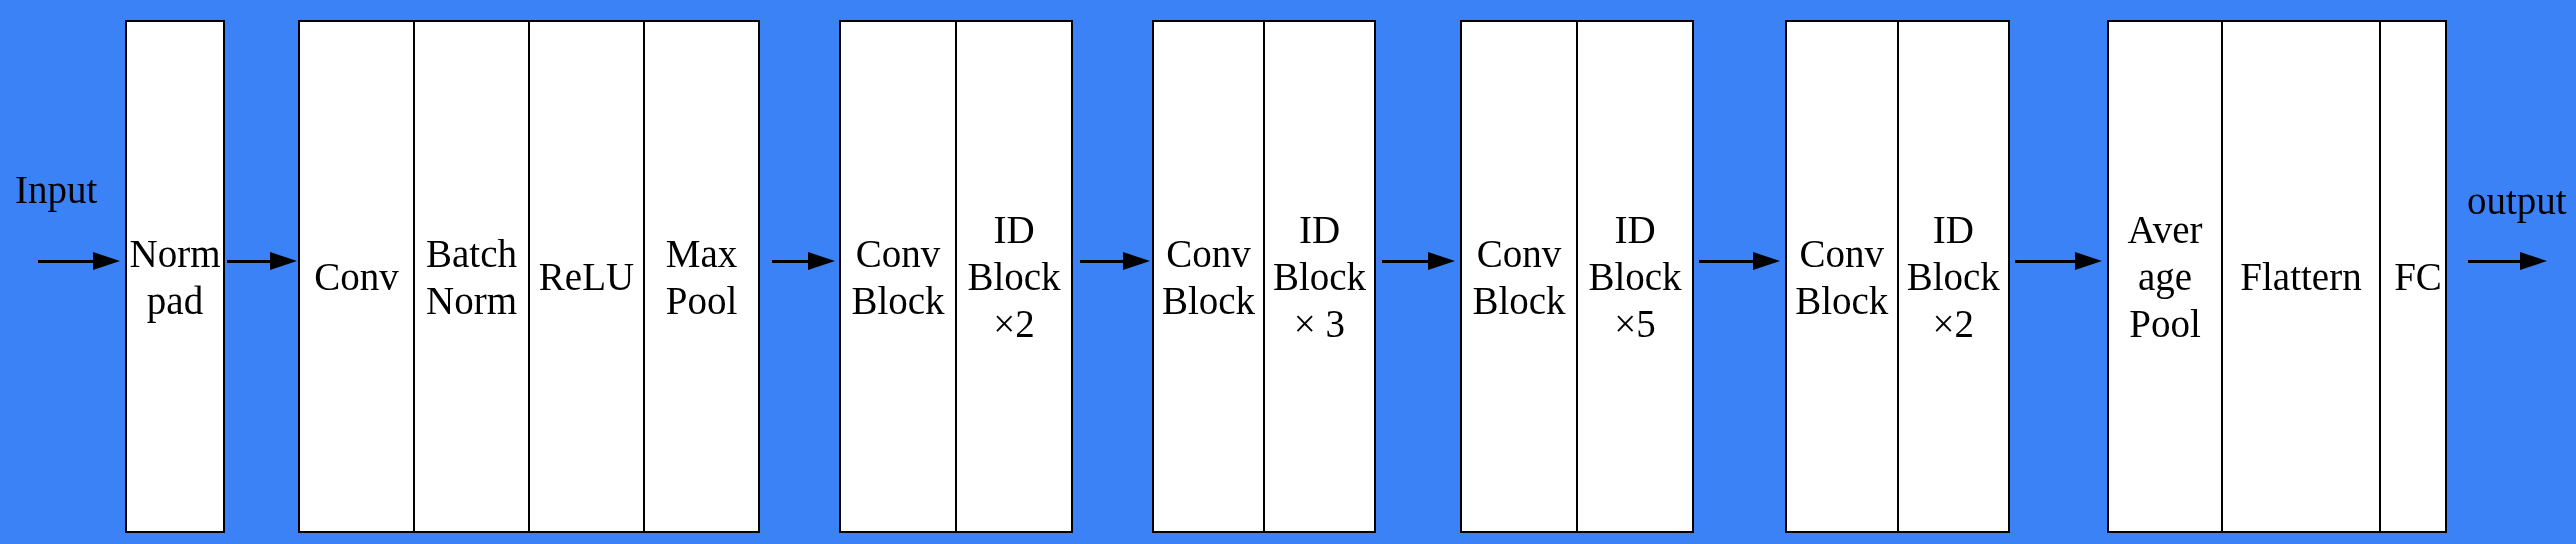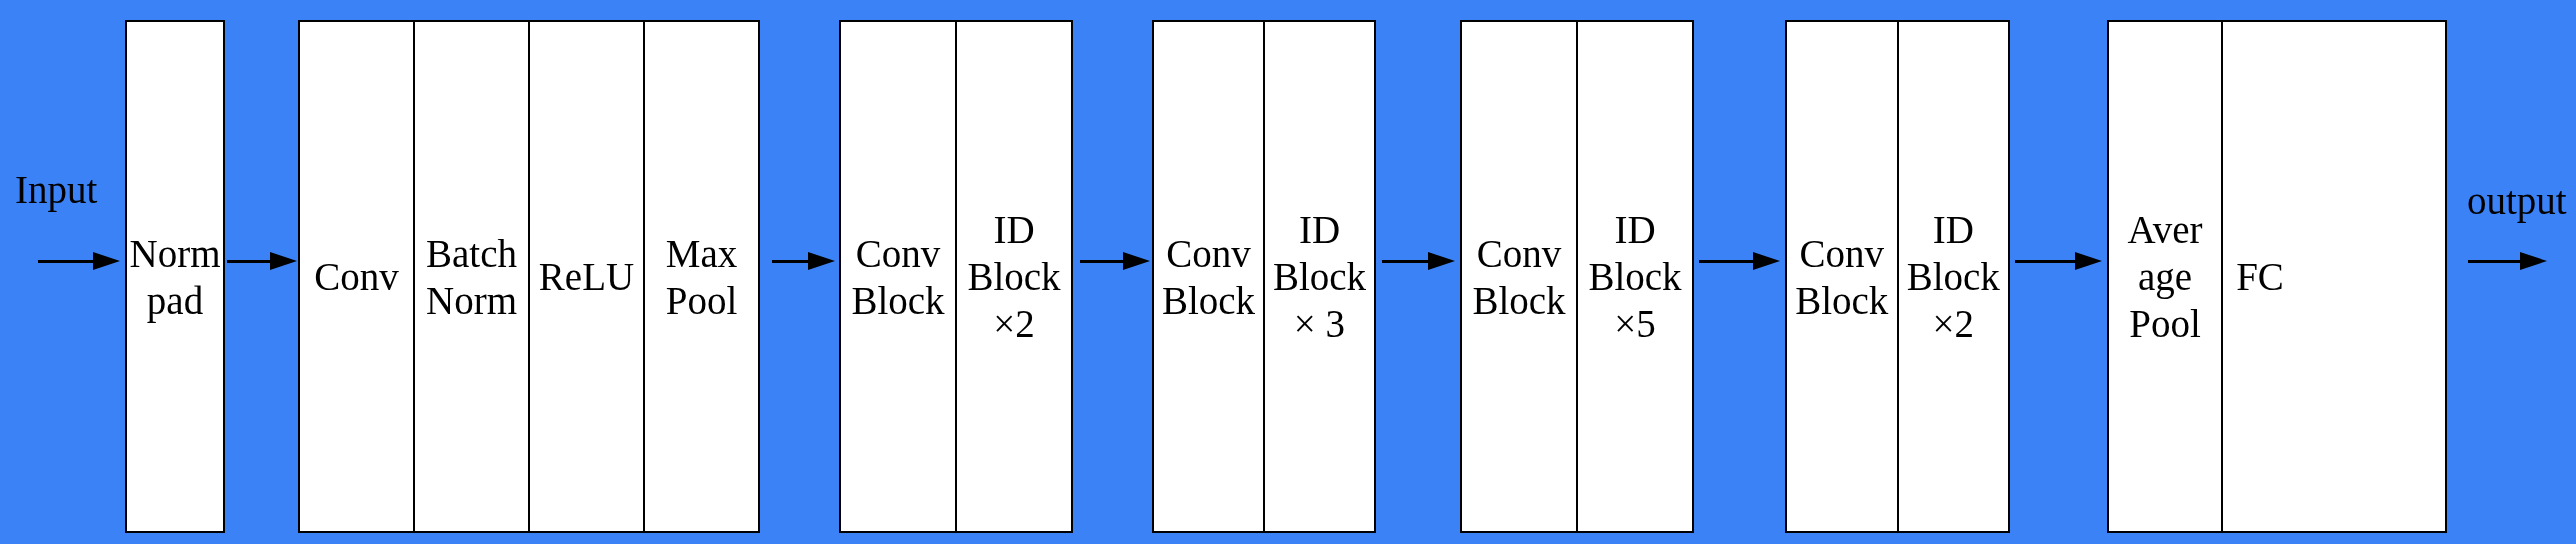--- a/index.html
+++ b/index.html
@@ -203,20 +203,25 @@
   </div>
 
   <div class="group" style="left:2107px; width:340px;">
     <div class="cell" style="flex:0 0 112px;">
       <div class="cell-label">
         <span class="line">Aver</span>
         <span class="line">age</span>
         <span class="line">Pool</span>
       </div>
     </div>
+    <div class="cell" style="flex:0 0 158px;">
+      <div class="cell-label">
+        <span class="line">Flattern</span>
+      </div>
+    </div>
     <div class="cell" style="flex:0 0 76px;justify-content:center;">
       <div class="cell-label">
         <span class="line">FC</span>
       </div>
     </div>
   </div>
 
 </div>
 
 

